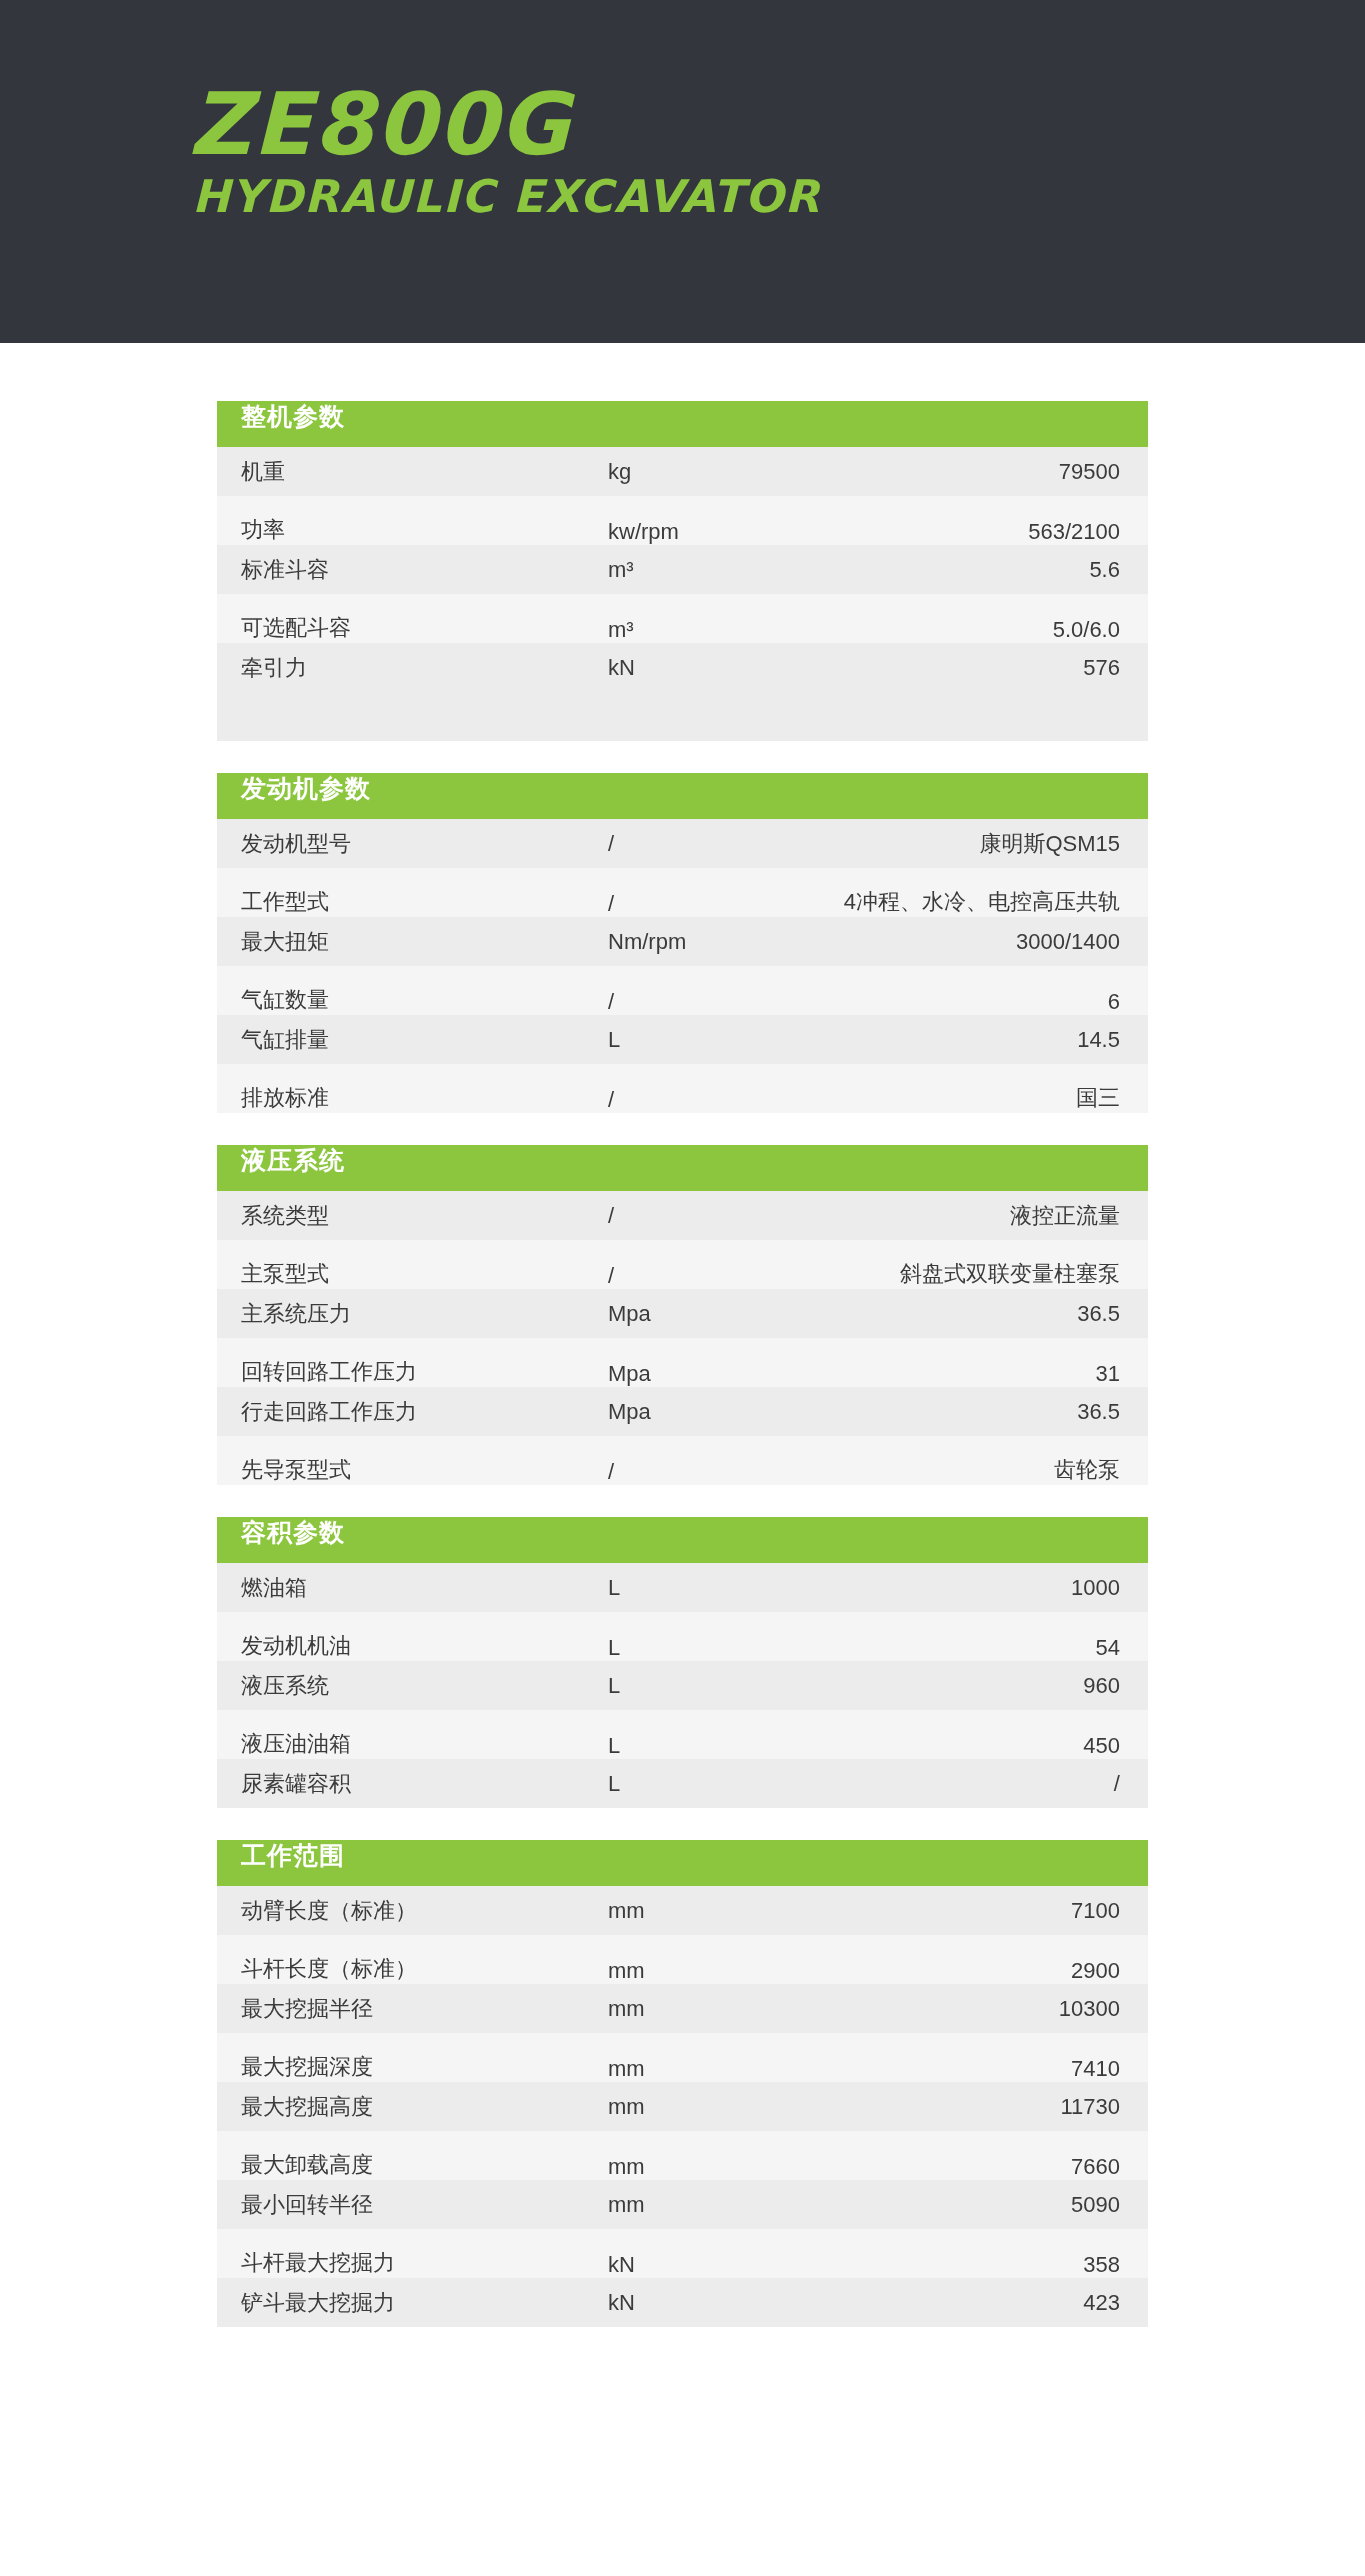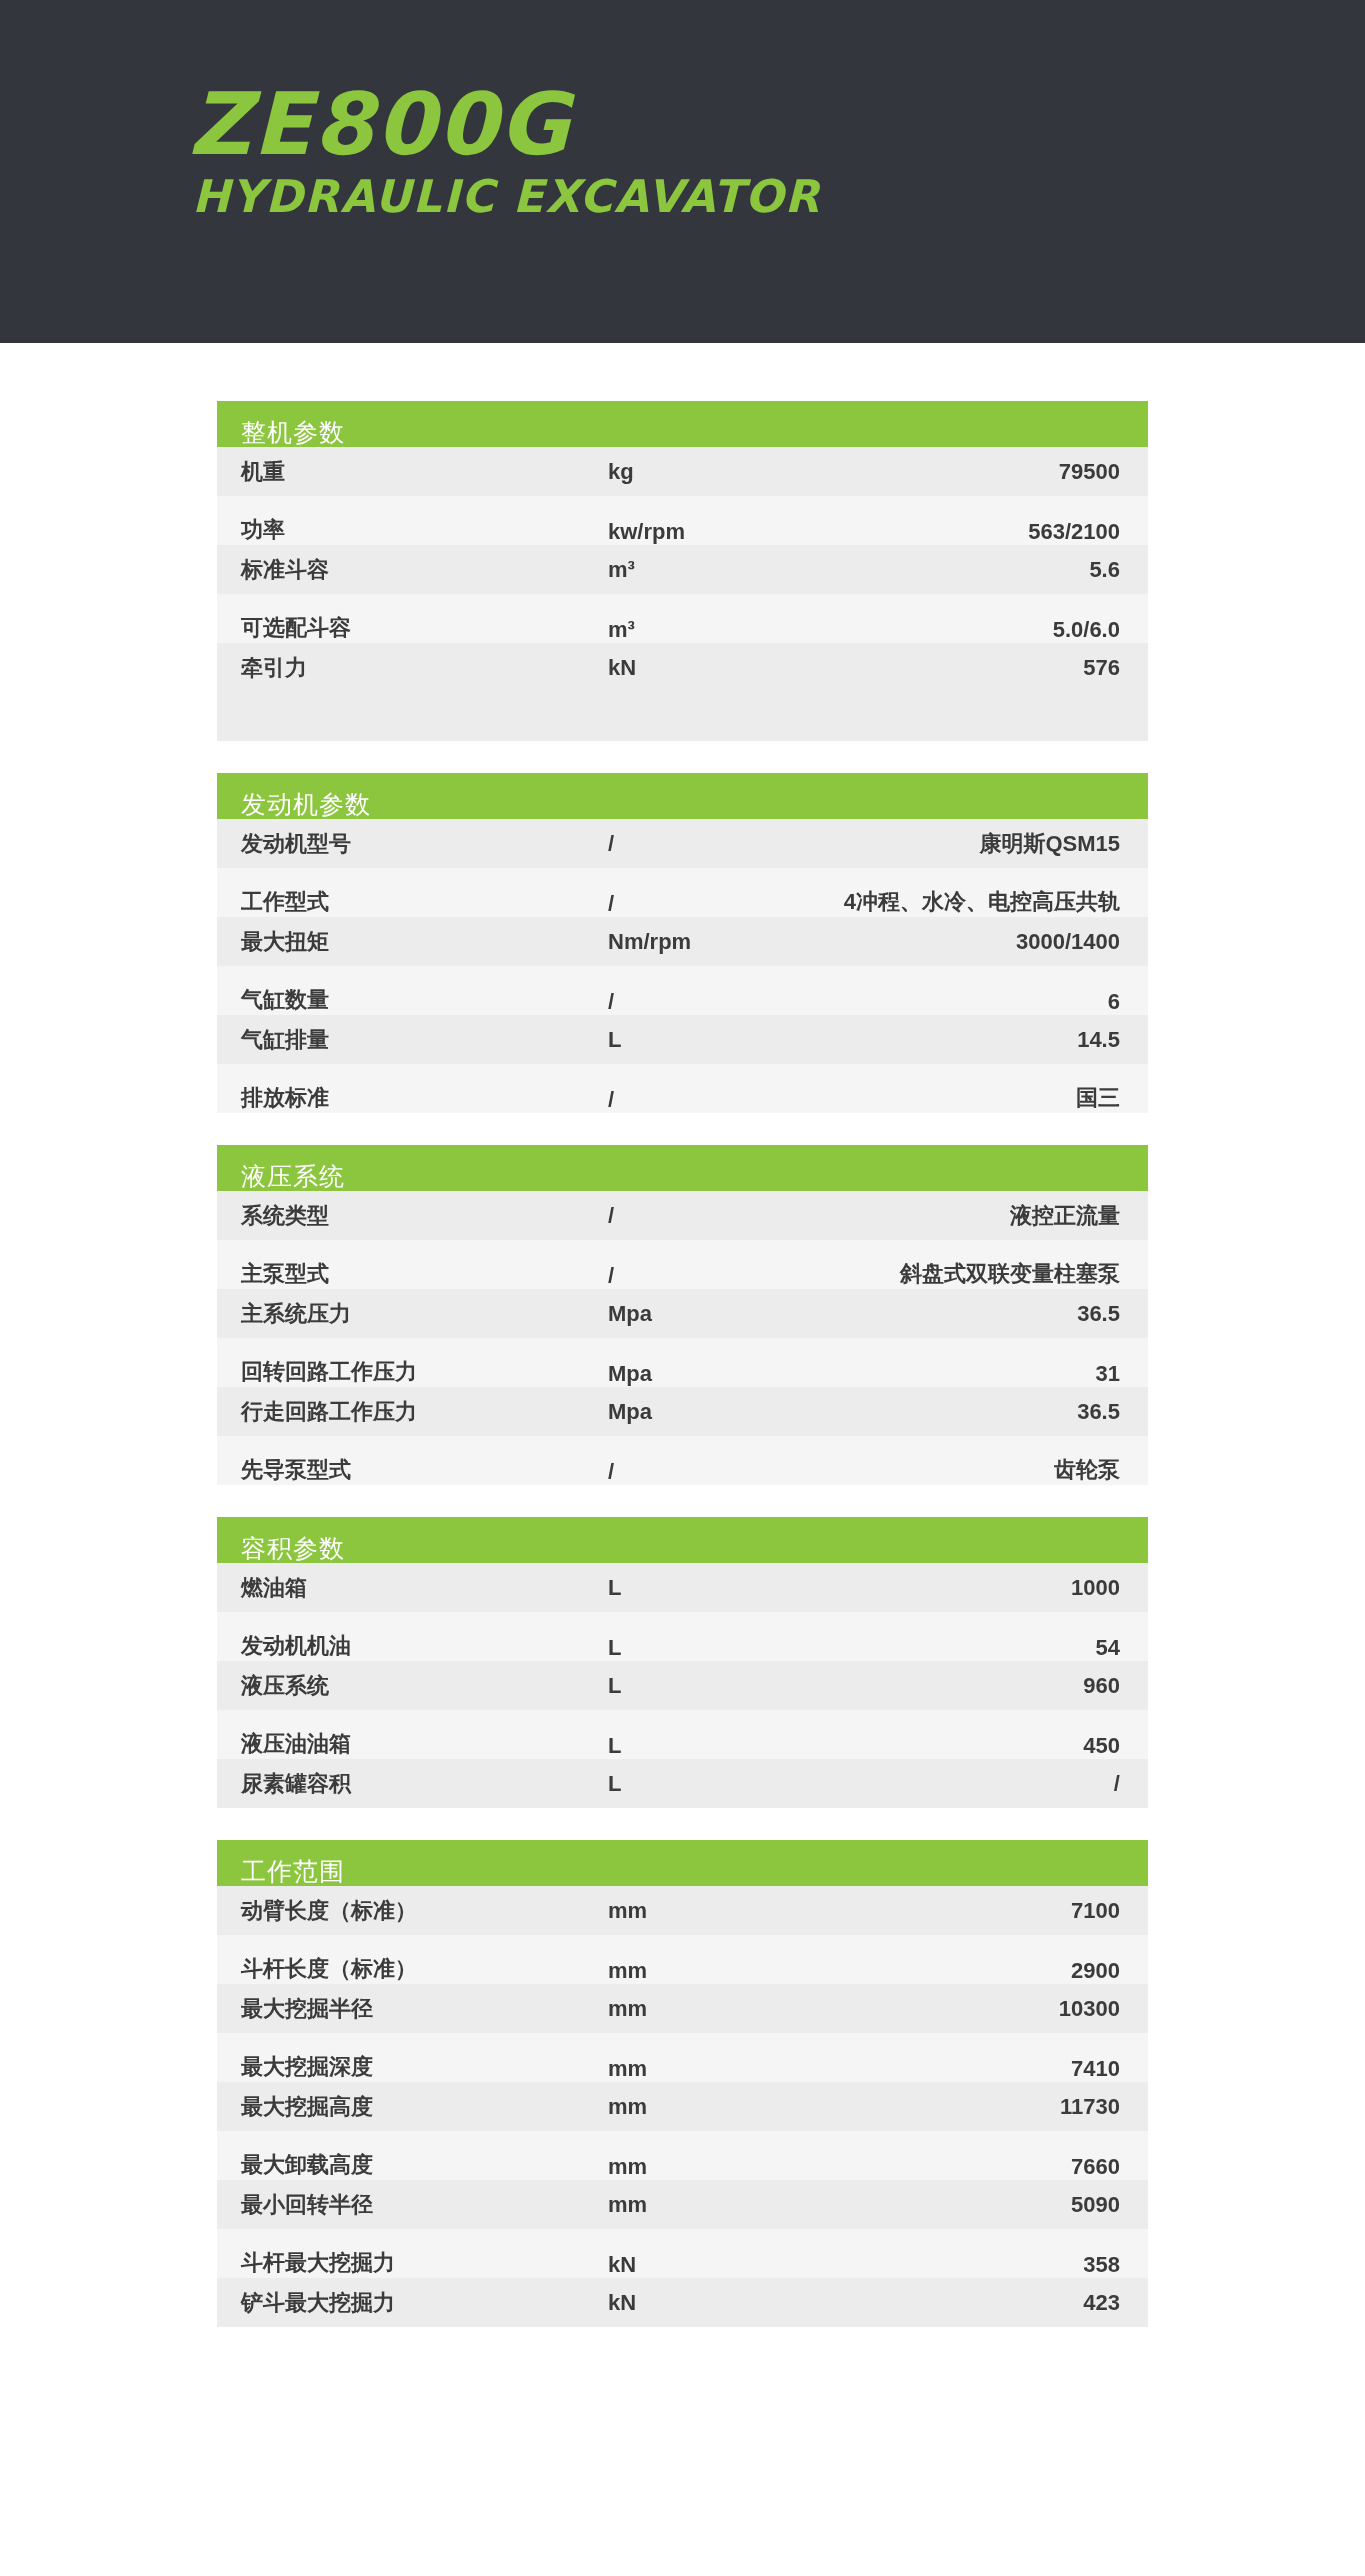--- a/index.html
+++ b/index.html
@@ -59,31 +59,30 @@
   }
   .section {
     margin-bottom: 32px;
   }
   .section:last-child { margin-bottom: 0; }
 
   .section-head {
     background: #8cc63e;
     color: #ffffff;
     font-size: 25px;
-    font-weight: normal;
+    font-weight: bold;
     letter-spacing: 1px;
-    padding: 17px 0 9px 24px;
+    padding: 1px 0 9px 24px;
     box-sizing: border-box;
     height: 46px;
     line-height: 28px;
   }
 
   .rows {
     width: 100%;
-    font-weight: bold;
   }
   .row {
     display: flex;
     align-items: center;
     height: 49px;
     box-sizing: border-box;
     font-size: 22px;
   }
   .row.odd  { background: #ececec; }
   .row.even { background: #f5f5f5; align-items: flex-end; }

